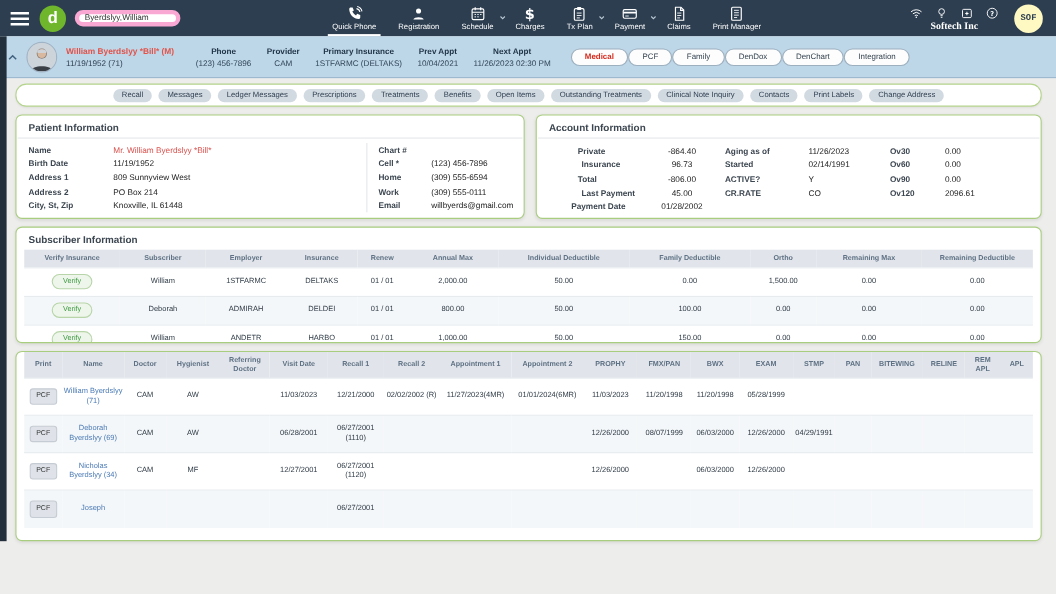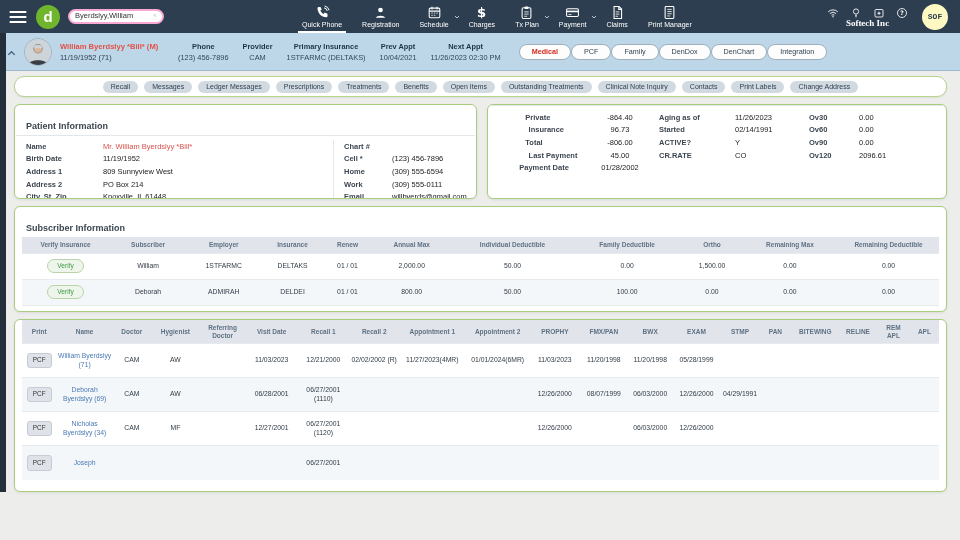--- a/index.html
+++ b/index.html
@@ -5,21 +5,21 @@
   * { margin:0; padding:0; box-sizing:border-box; }
   html,body { width:960px; height:540px; }
   body { font-family:"Liberation Sans","DejaVu Sans",sans-serif; background:#ededec; overflow:hidden; }
   .screen { position:relative; width:960px; height:540px; background:#ededec; }
 
   
   .topnav { position:absolute; top:0; left:0; width:960px; height:33px; background:#2d3e50; display:flex; align-items:center; }
   .hamb { width:20px; height:16px; margin-left:8px; cursor:pointer; }
   .hamb svg { width:20px; height:16px; }
   .logo { width:24px; height:24px; border-radius:50%; background:#6fb62c; color:#fff; font-weight:bold; font-size:15px; display:flex; align-items:center; justify-content:center; margin-left:8px; }
-  .searchbox { margin-left:8px; width:96px; height:15px; background:#fff; border-radius:9px; display:flex; align-items:flex-start; padding:0 5px; border:2px solid #f9a8d4; }
+  .searchbox { margin-left:8px; width:96px; height:15px; background:#fff; border-radius:9px; display:flex; align-items:flex-end; padding:0 5px; border:4px solid #f9a8d4; }
   .searchbox input { border:none; outline:none; width:78px; font-size:7.5px; color:#333; background:transparent; font-family:inherit; }
   .searchbox .sic { width:9px; height:9px; }
   .navitems { display:flex; margin-left:128px; height:33px; }
   .nav-item { position:relative; display:flex; flex-direction:column; align-items:center; justify-content:center; padding:0 10px; height:33px; cursor:pointer; }
   .nav-item .nicon { width:15px; height:15px; }
   .nav-item .nicon svg { width:15px; height:15px; }
   .nav-item .nlabel { color:#fff; font-size:7px; margin-top:1px; white-space:nowrap; }
   .nav-item.active::after { content:""; position:absolute; bottom:0; left:6px; right:6px; height:2.5px; background:#fff; }
   .nav-item .nchev { position:absolute; right:-2px; top:7px; width:8px; height:8px; }
   .topright { position:absolute; right:12px; top:0; height:33px; display:flex; align-items:center; }
@@ -47,21 +47,21 @@
   .ppill.accent { color:#d42b1e; font-weight:bold; }
 
   .leftstrip { position:absolute; left:0; top:33px; width:6px; height:459px; background:#232f3a; }
 
   
   .actionbar { position:absolute; top:76px; left:14px; width:933px; height:21px; background:#fff; border:1px solid #b5d48c; border-radius:10px; box-shadow:0 1px 2px rgba(0,0,0,.07); display:flex; align-items:center; justify-content:center; gap:6px; }
   .abtn { background:#d2dae1; border-radius:9px; padding:2.5px 8px; font-size:7px; color:#2d3e50; cursor:pointer; white-space:nowrap; }
 
   
   .panel { position:absolute; background:#fff; border:1px solid #a9cd7f; border-radius:6px; box-shadow:0 1px 3px rgba(0,0,0,.08); overflow:hidden; }
-  .ptitle { font-size:9px; font-weight:bold; color:#3c4650; padding:16px 11px 4px; }
+  .ptitle { font-size:9px; font-weight:bold; color:#3c4650; padding:6px 11px 4px; }
   .prule { border-bottom:1px solid #e4e7ea; margin:0 1px; }
 
   .panel-pinfo { top:104px; left:14px; width:463px; height:95px; }
   .panel-acct  { top:104px; left:487px; width:460px; height:95px; }
   .panel-subs  { top:206px; left:14px; width:933px; height:106px; }
   .panel-fam   { top:319px; left:14px; width:933px; height:173px; }
 
   .pinfo-body { display:flex; padding:4px 0 0; }
   .pinfo-left { width:318px; padding-left:11px; }
   .pinfo-right { flex:1; border-left:1px solid #e4e7ea; padding-left:10px; }
@@ -322,20 +322,21 @@
           </div>
           <div class="kvrow">
             <span class="kvl">Email</span>
             <span class="kvv">willbyerds@gmail.com</span>
           </div>
         </div>
     </div>
   </div>
 
   <div class="panel panel-acct">
+    <div class="ptitle">Account Information</div>
     <div class="prule"></div>
     <div class="acct-body" id="acctbody">
         <div class="acct-g acct-g1">
           <div class="kvrow">
             <span class="kvl">Private</span>
             <span class="kvv">-864.40</span>
           </div>
           <div class="kvrow">
             <span class="kvl">Insurance</span>
             <span class="kvv">96.73</span>

